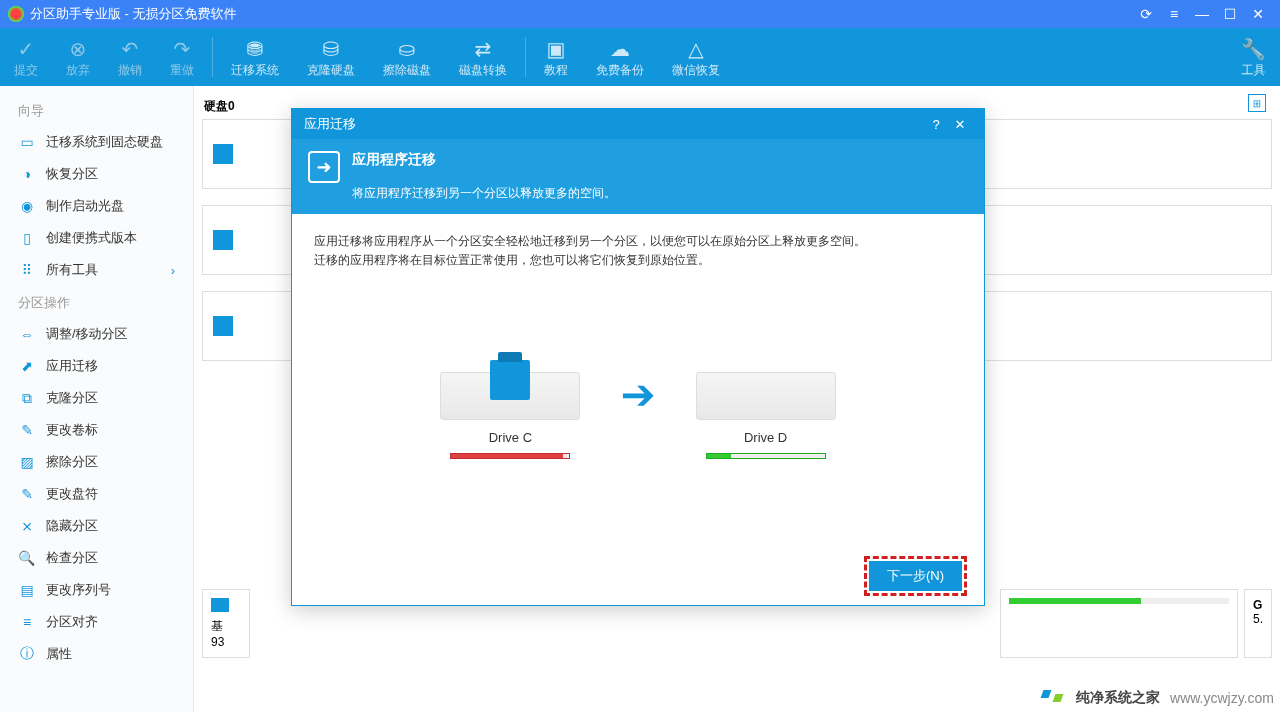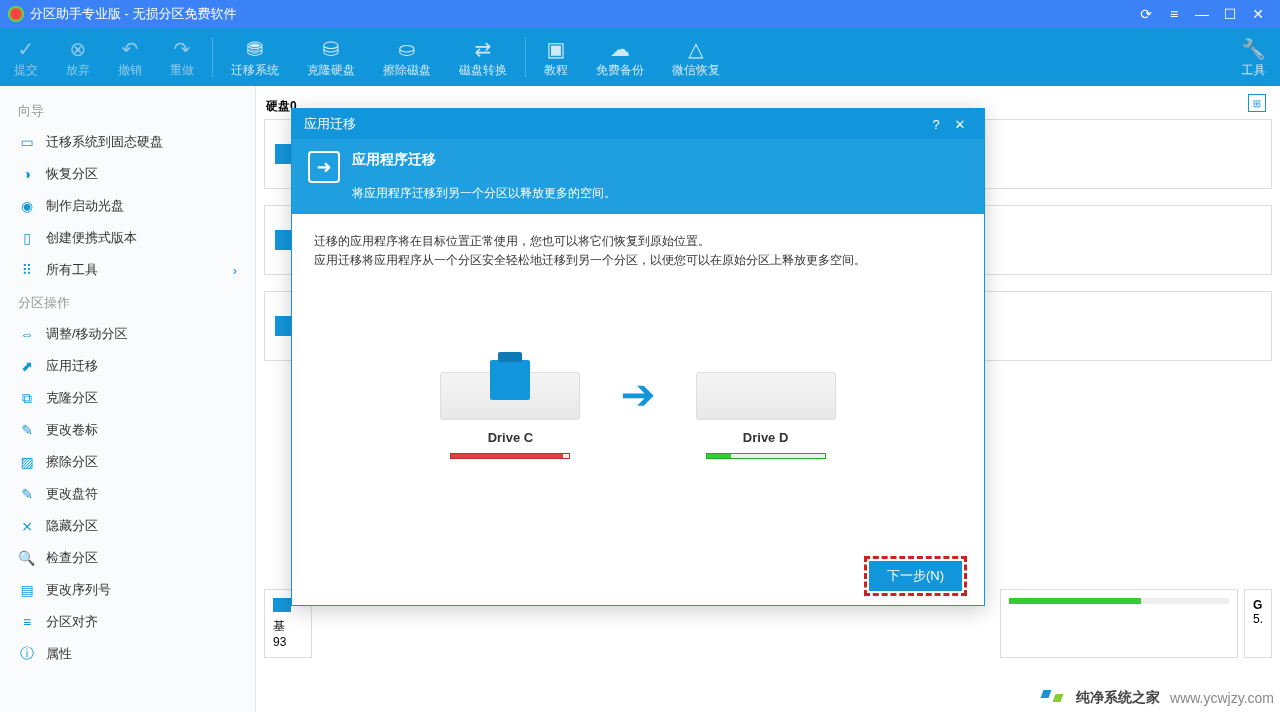--- a/index.html
+++ b/index.html
@@ -8,21 +8,21 @@
 .titlebar .logo { width: 16px; height: 16px; margin-right: 6px; background: radial-gradient(circle, #ff4040 40%, #40ff40 70%); border-radius: 50%; }
 .titlebar .spacer { flex: 1; }
 .titlebar .winbtn { width: 28px; height: 28px; display: flex; align-items: center; justify-content: center; cursor: pointer; font-size: 14px; }
 .toolbar { background: #1296db; height: 58px; display: flex; align-items: center; color: #cfe8f6; }
 .tbtn { display: flex; flex-direction: column; align-items: center; justify-content: center; padding: 0 14px; height: 58px; cursor: pointer; font-size: 12px; }
 .tbtn .ticon { font-size: 20px; height: 26px; display: flex; align-items: center; }
 .tbtn.disabled { color: #8fc9e8; }
 .tsep { width: 1px; height: 40px; background: rgba(255,255,255,0.25); margin: 0 4px; }
 .tspacer { flex: 1; }
 .main { display: flex; height: calc(712px - 86px); }
-.sidebar { width: 256px; background: #fafbfc; border-right: 1px solid #e6e6e6; padding: 8px 0; overflow: hidden; }
+.sidebar { width: 194px; background: #fafbfc; border-right: 1px solid #e6e6e6; padding: 8px 0; overflow: hidden; }
 .side-head { color: #999; font-size: 13px; padding: 8px 18px 6px; }
 .side-item { display: flex; align-items: center; padding: 7px 18px; font-size: 13px; color: #333; cursor: pointer; }
 .side-icon { width: 18px; height: 18px; margin-right: 10px; color: #1296db; display: flex; align-items: center; justify-content: center; font-size: 14px; }
 .side-item .chev { margin-left: auto; color: #1296db; }
 .content { flex: 1; position: relative; padding: 8px; }
 .disk-label { font-size: 12px; font-weight: bold; padding: 4px 2px; }
 .partbox { border: 1px solid #ddd; background: #fff; margin-bottom: 16px; padding: 10px; height: 70px; display: flex; align-items: center; }
 .partbox .pimg { width: 20px; height: 20px; background: #1296db; margin-right: 8px; }
 .bottom-row { display: flex; gap: 6px; position: absolute; left: 8px; right: 8px; bottom: 54px; }
 .part-card { border: 1px solid #ddd; padding: 8px; font-size: 12px; background: #fff; }
@@ -36,21 +36,21 @@
 .dlg-banner .bicon { width: 32px; height: 32px; border: 2px solid #fff; border-radius: 4px; display: flex; align-items: center; justify-content: center; font-size: 18px; }
 .dlg-banner .btitle { font-size: 14px; font-weight: bold; margin-bottom: 16px; }
 .dlg-banner .bdesc { font-size: 12px; }
 .dlg-body { padding: 18px 22px; font-size: 12px; color: #333; line-height: 1.6; }
 .drive-row { display: flex; align-items: center; justify-content: center; gap: 40px; margin-top: 60px; }
 .drive { display: flex; flex-direction: column; align-items: center; }
 .drive-img { width: 140px; height: 90px; position: relative; }
 .drive-base { position: absolute; bottom: 0; left: 0; right: 0; height: 48px; background: linear-gradient(#f5f5f5,#e8e8e8); border: 1px solid #ddd; border-radius: 3px; }
 .drive-box { position: absolute; bottom: 20px; left: 50px; width: 40px; height: 40px; background: #1296db; border-radius: 2px; }
 .drive-box::after { content: ""; position: absolute; top: -8px; left: 8px; right: 8px; height: 10px; background: #0d7ab5; border-radius: 2px 2px 0 0; }
-.drive-label { margin-top: 8px; font-size: 13px; font-weight: bold; color: #333; }
+.drive-label { margin-top: 8px; font-size: 13px; font-weight: normal; color: #333; }
 .drive-bar { width: 120px; height: 6px; margin-top: 4px; }
 .drive-bar.red { background: linear-gradient(to right, #e04040 95%, #eee 95%); border: 1px solid #c03030; }
 .drive-bar.green { background: linear-gradient(to right, #3c3 20%, #eee 20%); border: 1px solid #2a2; }
 .arrow { font-size: 42px; color: #1296db; }
 .dlg-footer { position: absolute; bottom: 14px; right: 22px; }
 .next-btn { background: #1296db; color: #fff; border: none; padding: 6px 18px; font-size: 13px; cursor: pointer; outline: 3px dashed #d02020; outline-offset: 2px; }
 .watermark { position: absolute; right: 6px; bottom: 4px; font-size: 14px; color: #444; display: flex; align-items: center; gap: 6px; font-weight: bold; }
 .wm-logo { width: 30px; height: 20px; display: inline-block; position: relative; }
 .wm-logo::before { content:""; position:absolute; left:2px; top:2px; width:8px; height:8px; background:#1296db; transform: skewX(-20deg);}
 .wm-logo::after { content:""; position:absolute; left:14px; top:6px; width:8px; height:8px; background:#8c3; transform: skewX(-20deg);}
@@ -236,22 +236,22 @@
     <span class="dbtn">✕</span>
   </div>
   <div class="dlg-banner">
     <div class="bicon">➜</div>
     <div>
       <div class="btitle">应用程序迁移</div>
       <div class="bdesc">将应用程序迁移到另一个分区以释放更多的空间。</div>
     </div>
   </div>
   <div class="dlg-body">
+    <div>应用迁移将应用程序从一个分区安全轻松地迁移到另一个分区，以便您可以在原始分区上释放更多空间。</div>
     <div>迁移的应用程序将在目标位置正常使用，您也可以将它们恢复到原始位置。</div>
-    <div>应用迁移将应用程序从一个分区安全轻松地迁移到另一个分区，以便您可以在原始分区上释放更多空间。</div>
     <div class="drive-row">
       <div class="drive">
         <div class="drive-img">
           <div class="drive-base"></div>
           <div class="drive-box"></div>
         </div>
         <div class="drive-label">Drive C</div>
         <div class="drive-bar red"></div>
       </div>
       <div class="arrow">➔</div>

